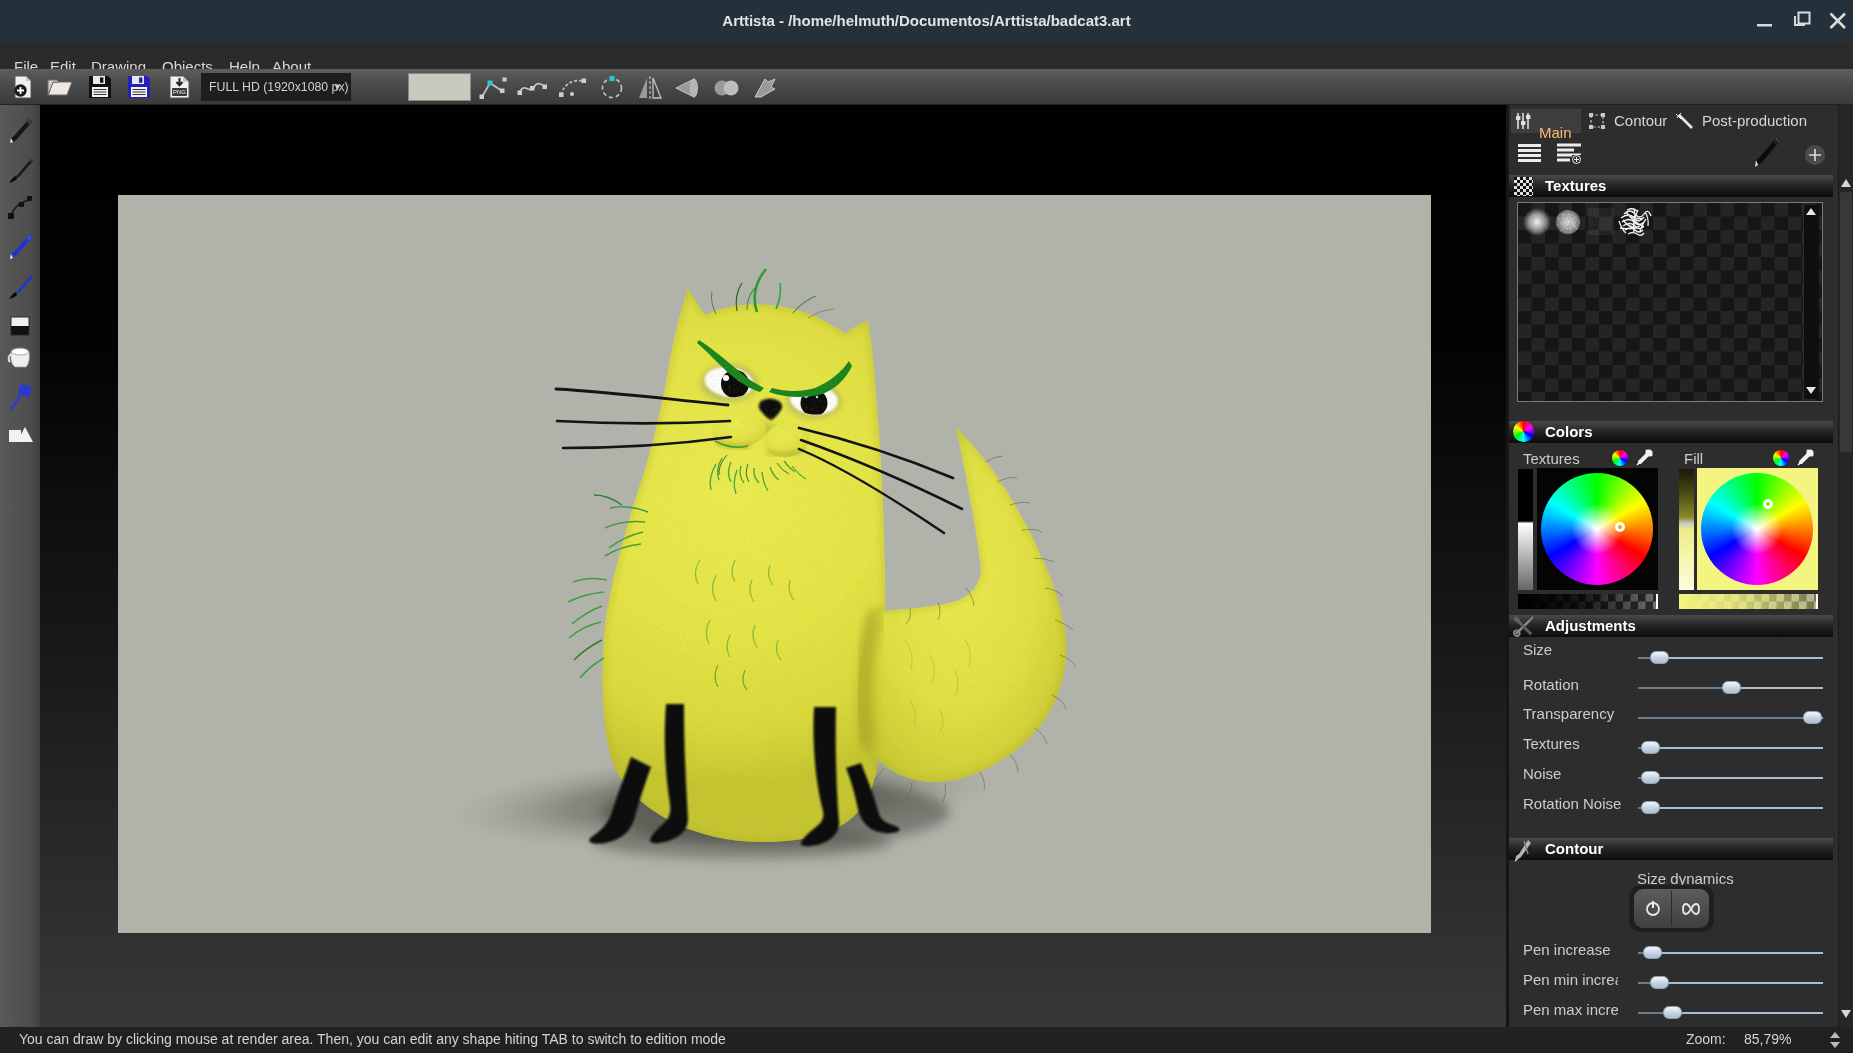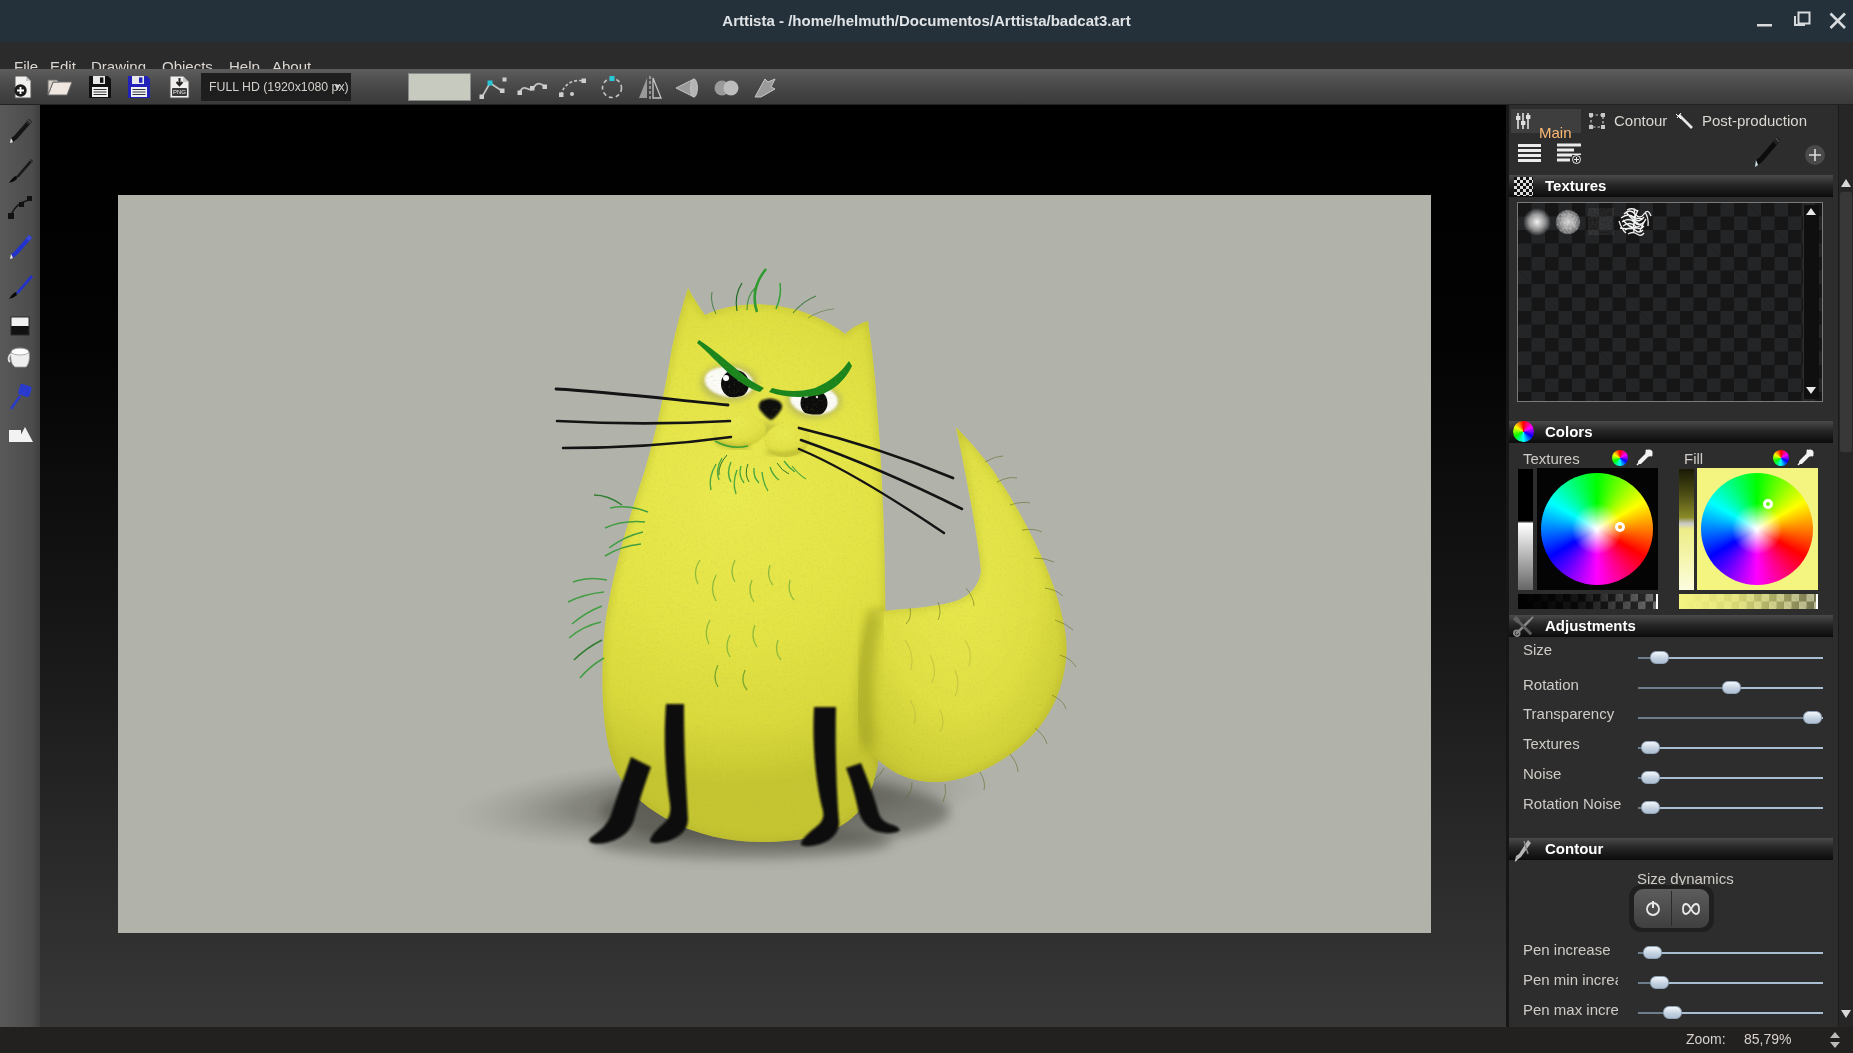--- a/index.html
+++ b/index.html
@@ -756,19 +756,20 @@
     <defs>
 <pattern id="chk3" width="6" height="6" patternUnits="userSpaceOnUse">
         <rect width="3" height="3" fill="#111"></rect>
         <rect x="3" y="3" width="3" height="3" fill="#111"></rect>
         <rect x="3" width="3" height="3" fill="#ddd"></rect>
         <rect y="3" width="3" height="3" fill="#ddd"></rect>
       </pattern>
 </defs>
   </svg>
 <div id="statusbar">
+  <span style="margin-left:19px">You can draw by clicking mouse at render area. Then, you can edit any shape hiting TAB to switch to edition mode</span>
   <span style="position:absolute;left:1686px">Zoom:</span>
   <span style="position:absolute;left:1744px">85,79%</span>
   <svg style="position:absolute;left:1828px;top:4px" width="14" height="18">
       <path d="M7 1 L12 7 H2 Z" fill="#bbb"></path>
       <path d="M7 17 L12 11 H2 Z" fill="#bbb"></path>
     </svg>
 </div>
 
 </body></html>

